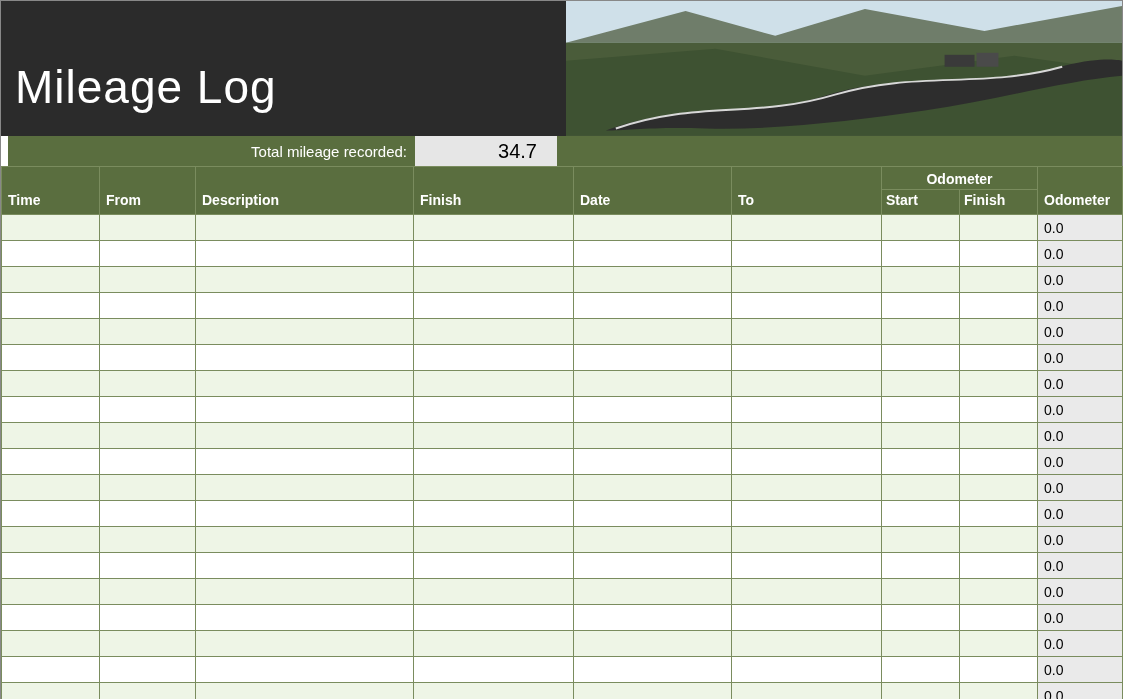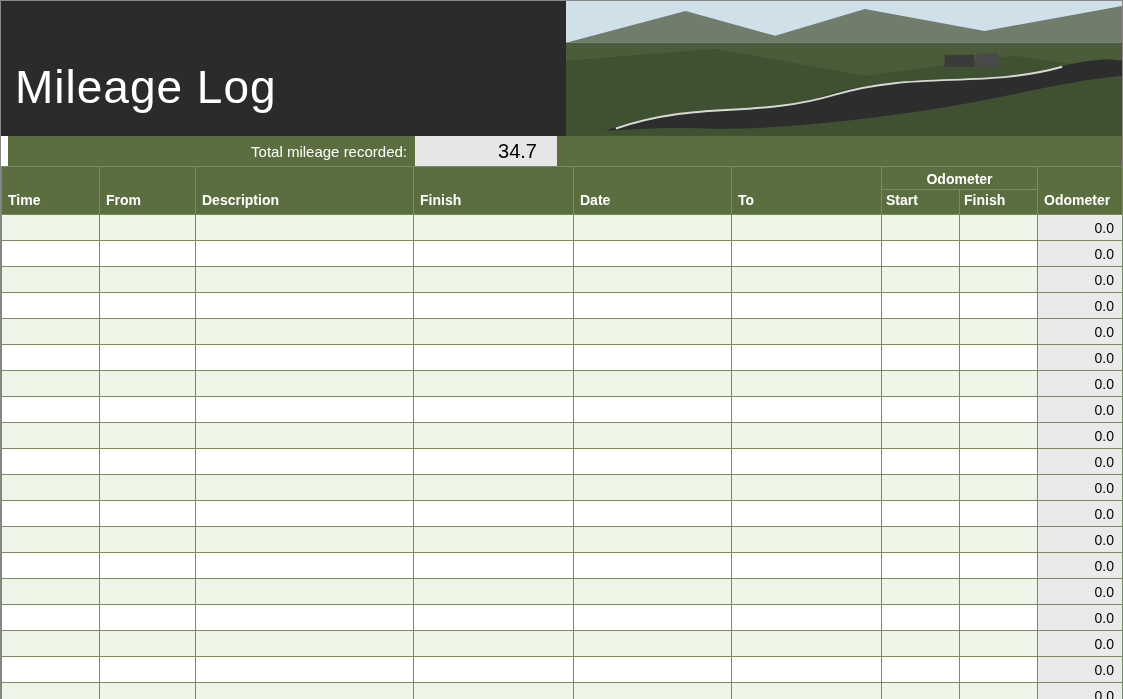--- a/index.html
+++ b/index.html
@@ -16,21 +16,21 @@
 .summary-value { width:142px; background:#e6e6e6; color:#000; font-size:20px; display:flex; align-items:center; justify-content:flex-end; padding-right:20px; }
 .summary-rest { flex:1; background:transparent; }
 table { border-collapse:collapse; width:100%; table-layout:fixed; }
 th, td { border:1px solid #7a8c5e; font-size:14px; }
 thead th { background:#5a6e3f; color:#fff; font-weight:bold; text-align:left; padding:6px 6px; vertical-align:bottom; }
 thead .odo-group { text-align:center; padding:4px 0 2px; }
 thead .sub { font-weight:bold; text-align:left; padding:2px 4px 6px; }
 tbody td { height:26px; padding:0 6px; background:#fff; }
 tbody tr:nth-child(odd) td.c-data { background:#eef5e6; }
 tbody tr:nth-child(even) td.c-data { background:#fff; }
-tbody td.c-mileage { background:#eaeaea; text-align:right; padding-right:8px; }
+tbody td.c-mileage { background:#eaeaea; text-align:left; padding-right:20px; }
 col.c-date{width:98px}col.c-time{width:96px}col.c-desc{width:218px}col.c-purpose{width:160px}col.c-from{width:158px}col.c-to{width:150px}col.c-start{width:78px}col.c-finish{width:78px}col.c-mile{width:85px}
 </style>
 </head>
 <body>
 
 <div class="wrap">
   <div class="hero">
     <div class="hero-left">
       <h1>Mileage Log</h1>
     </div>

